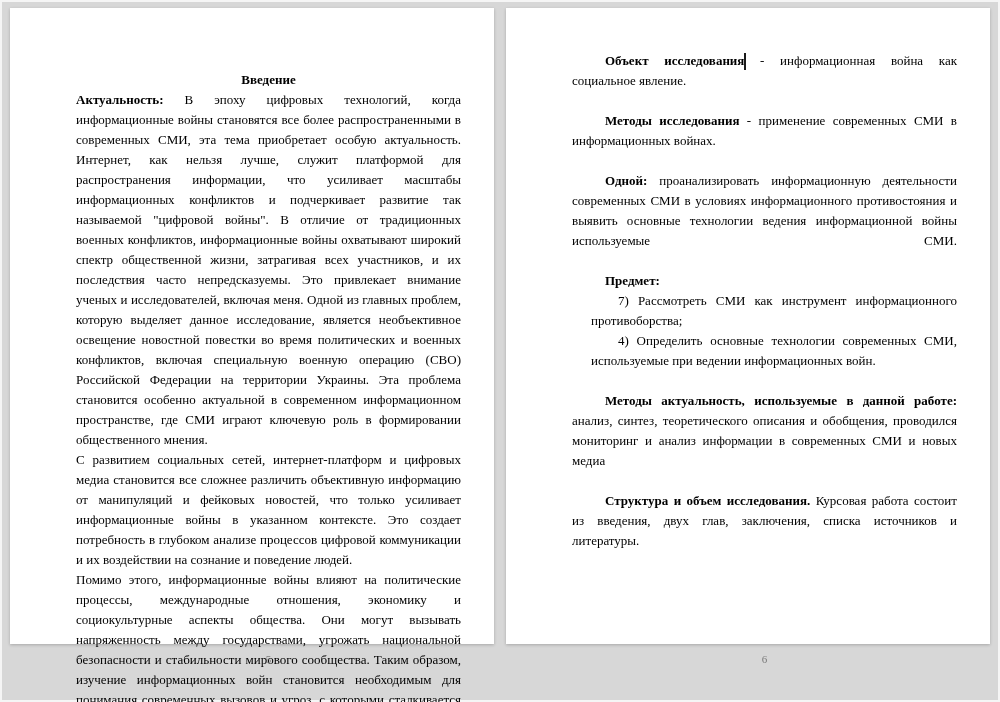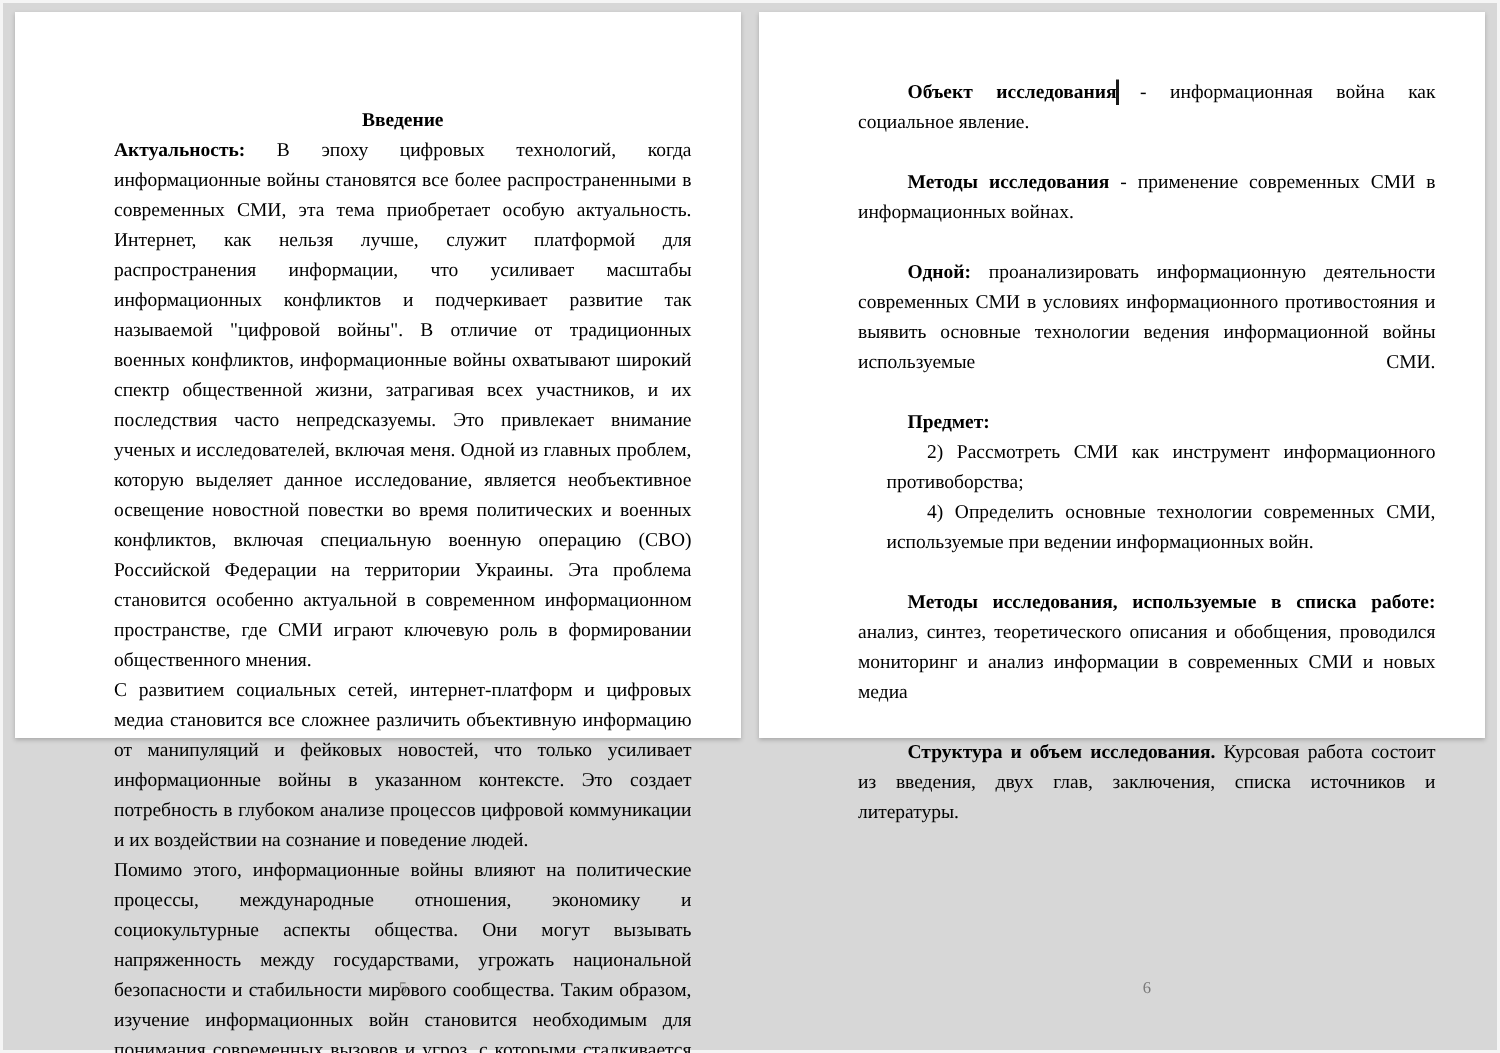--- a/index.html
+++ b/index.html
@@ -11,21 +11,21 @@
     overflow: hidden;
   }
   .frame {
     position: relative;
     width: 1000px; height: 702px;
     border: 2px solid #f5f5f5;
   }
   .page {
     position: absolute;
     top: 6px;
-    width: 484px; height: 484px;
+    width: 484px; height: 636px;
     background: #ffffff;
     box-shadow: 0 1px 3px rgba(0,0,0,0.22);
     color: #000000;
     font-size: 13px;
     line-height: 20px;
   }
   .page-left  { left: 8px; }
   .page-right { left: 504px; }
   .content {
     position: absolute;
@@ -69,22 +69,22 @@
       </div>
     <div class="pagenum">5</div>
   </section>
 
   <section class="page page-right">
     <div class="content">
         <p class="indent sec"><b>Объект исследования</b> - информационная война как социальное явление.</p>
         <p class="indent sec"><b>Методы исследования</b> - применение современных СМИ в информационных войнах.</p>
         <p class="indent sec jlast"><b>Одной:</b> проанализировать информационную деятельности современных СМИ в условиях информационного противостояния и выявить основные технологии ведения информационной войны используемые СМИ.</p>
         <p class="indent"><b>Предмет:</b></p>
-        <p class="list">2) Рассмотреть СМИ как инструмент информационного противоборства;</p>
+        <p class="list">7) Рассмотреть СМИ как инструмент информационного противоборства;</p>
         <p class="list sec">4) Определить основные технологии современных СМИ, используемые при ведении информационных войн.</p>
-        <p class="indent sec"><b>Методы исследования, используемые в списка работе:</b> анализ, синтез, теоретического описания и обобщения, проводился мониторинг и анализ информации в современных СМИ и новых медиа</p>
+        <p class="indent sec"><b>Методы актуальность, используемые в данной работе:</b> анализ, синтез, теоретического описания и обобщения, проводился мониторинг и анализ информации в современных СМИ и новых медиа</p>
         <p class="indent"><b>Структура и объем исследования.</b> Курсовая работа состоит из введения, двух глав, заключения, списка источников и литературы.</p>
       </div>
     <div class="caret"></div>
     <div class="pagenum">6</div>
   </section>
 
 </div>
 
 </body></html>

